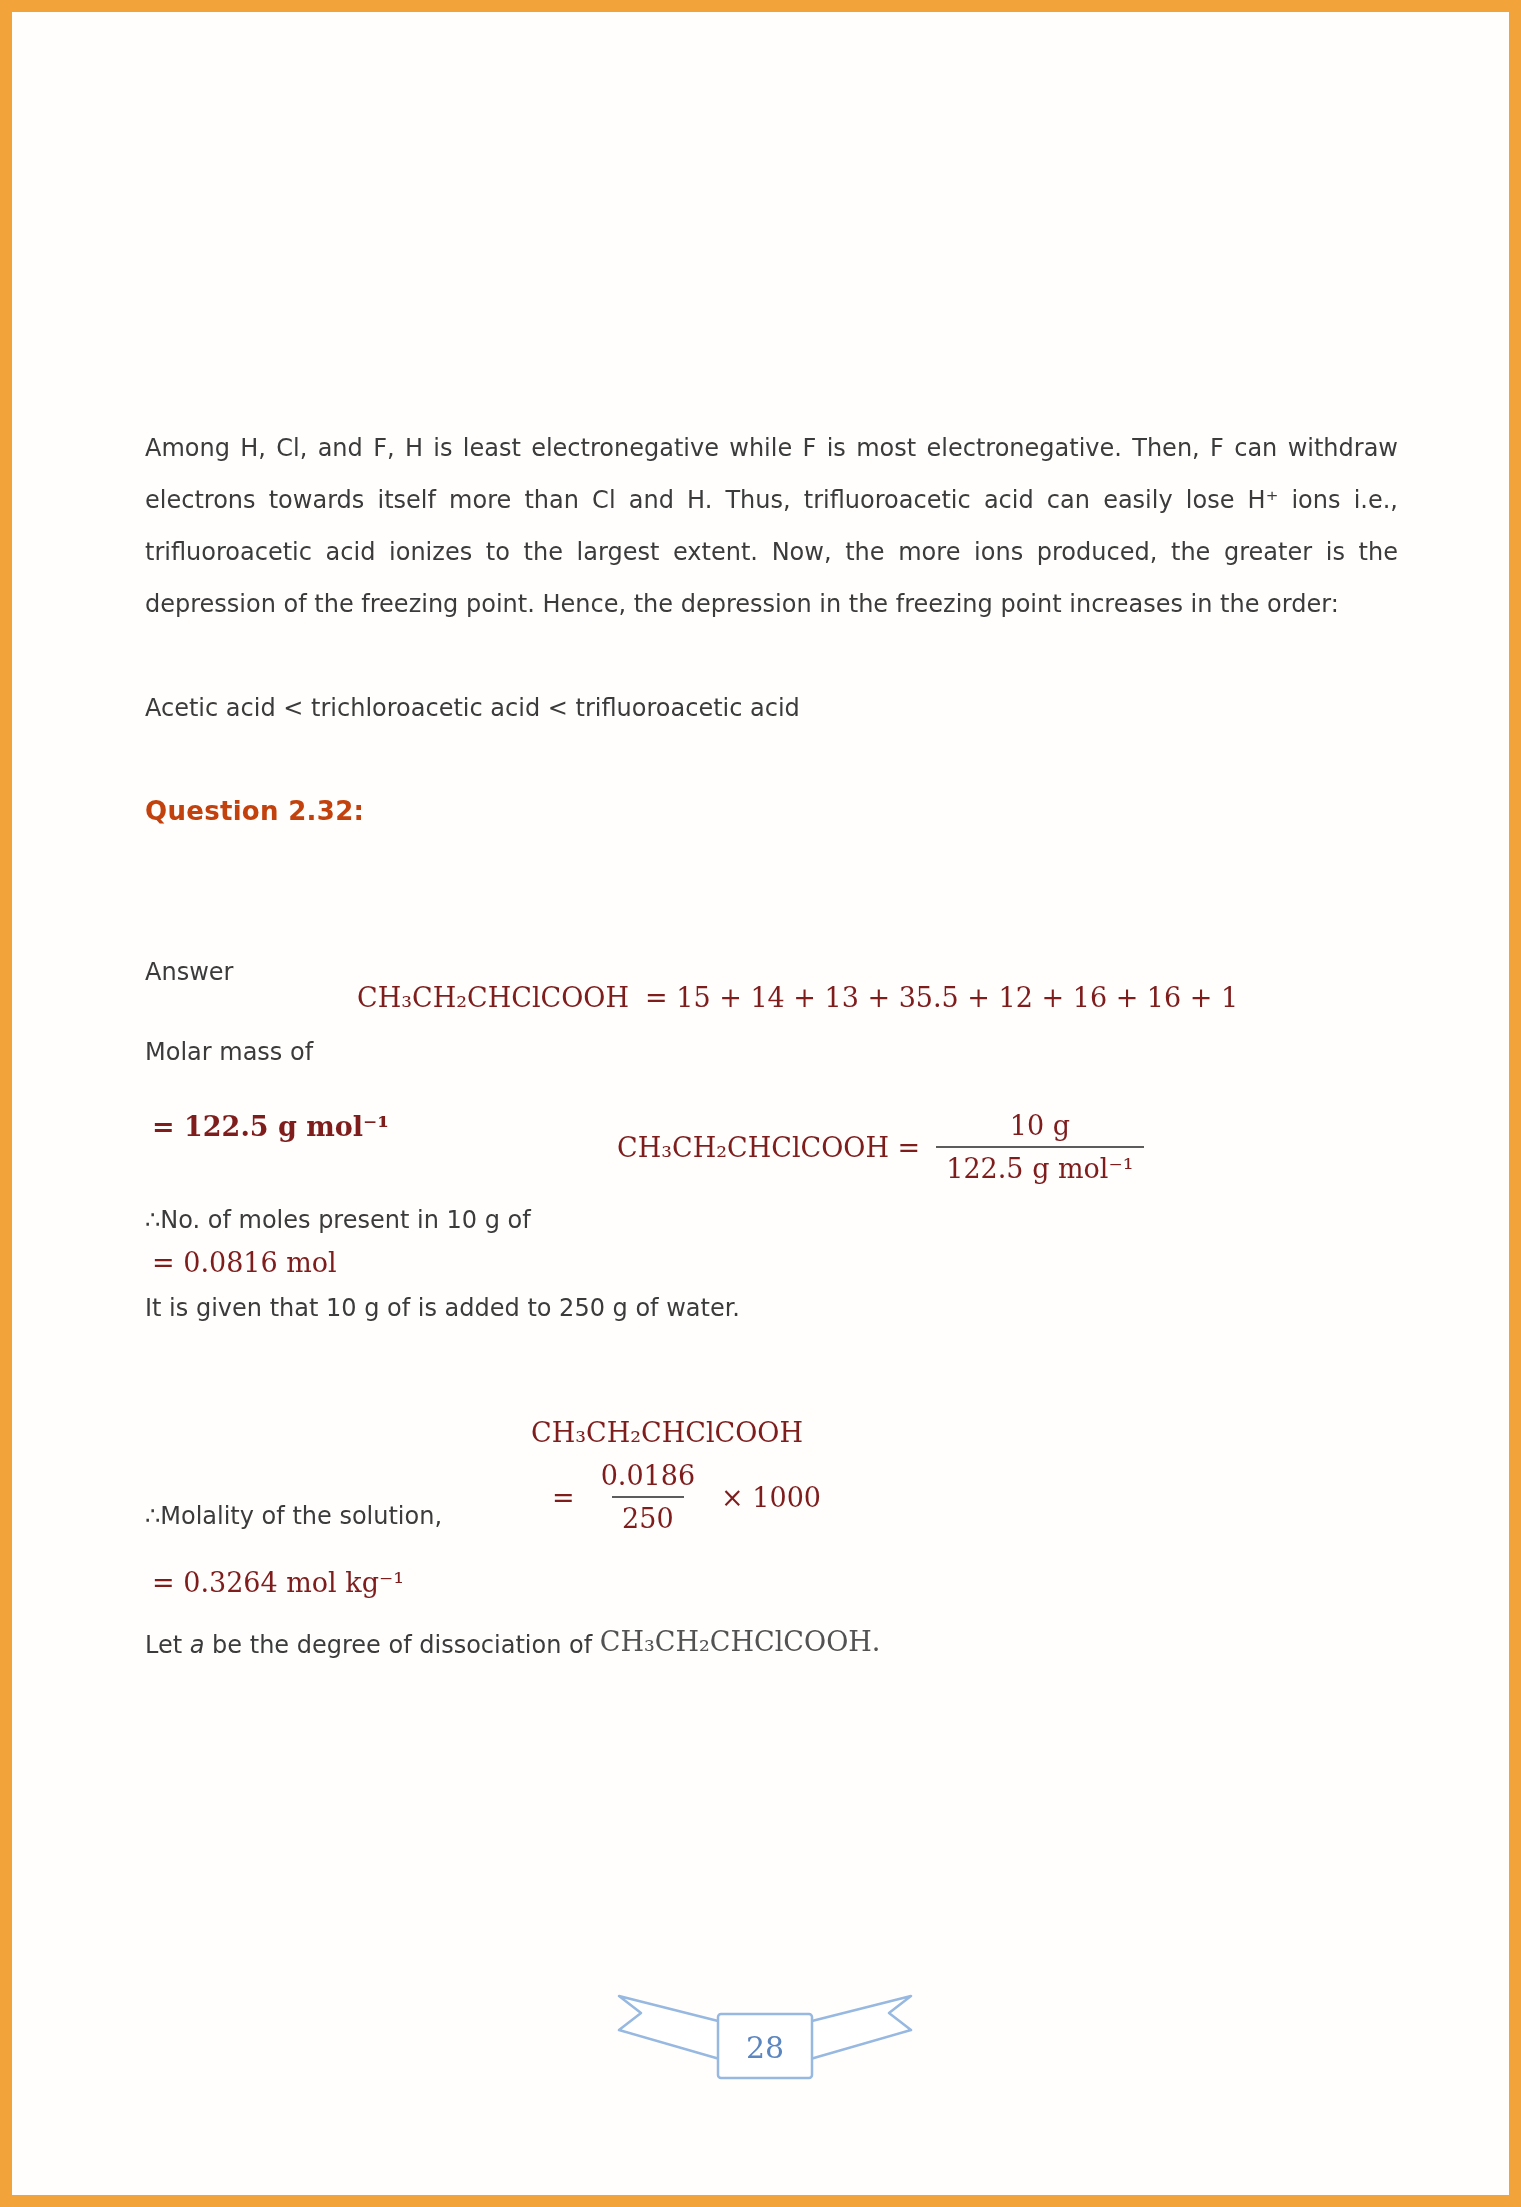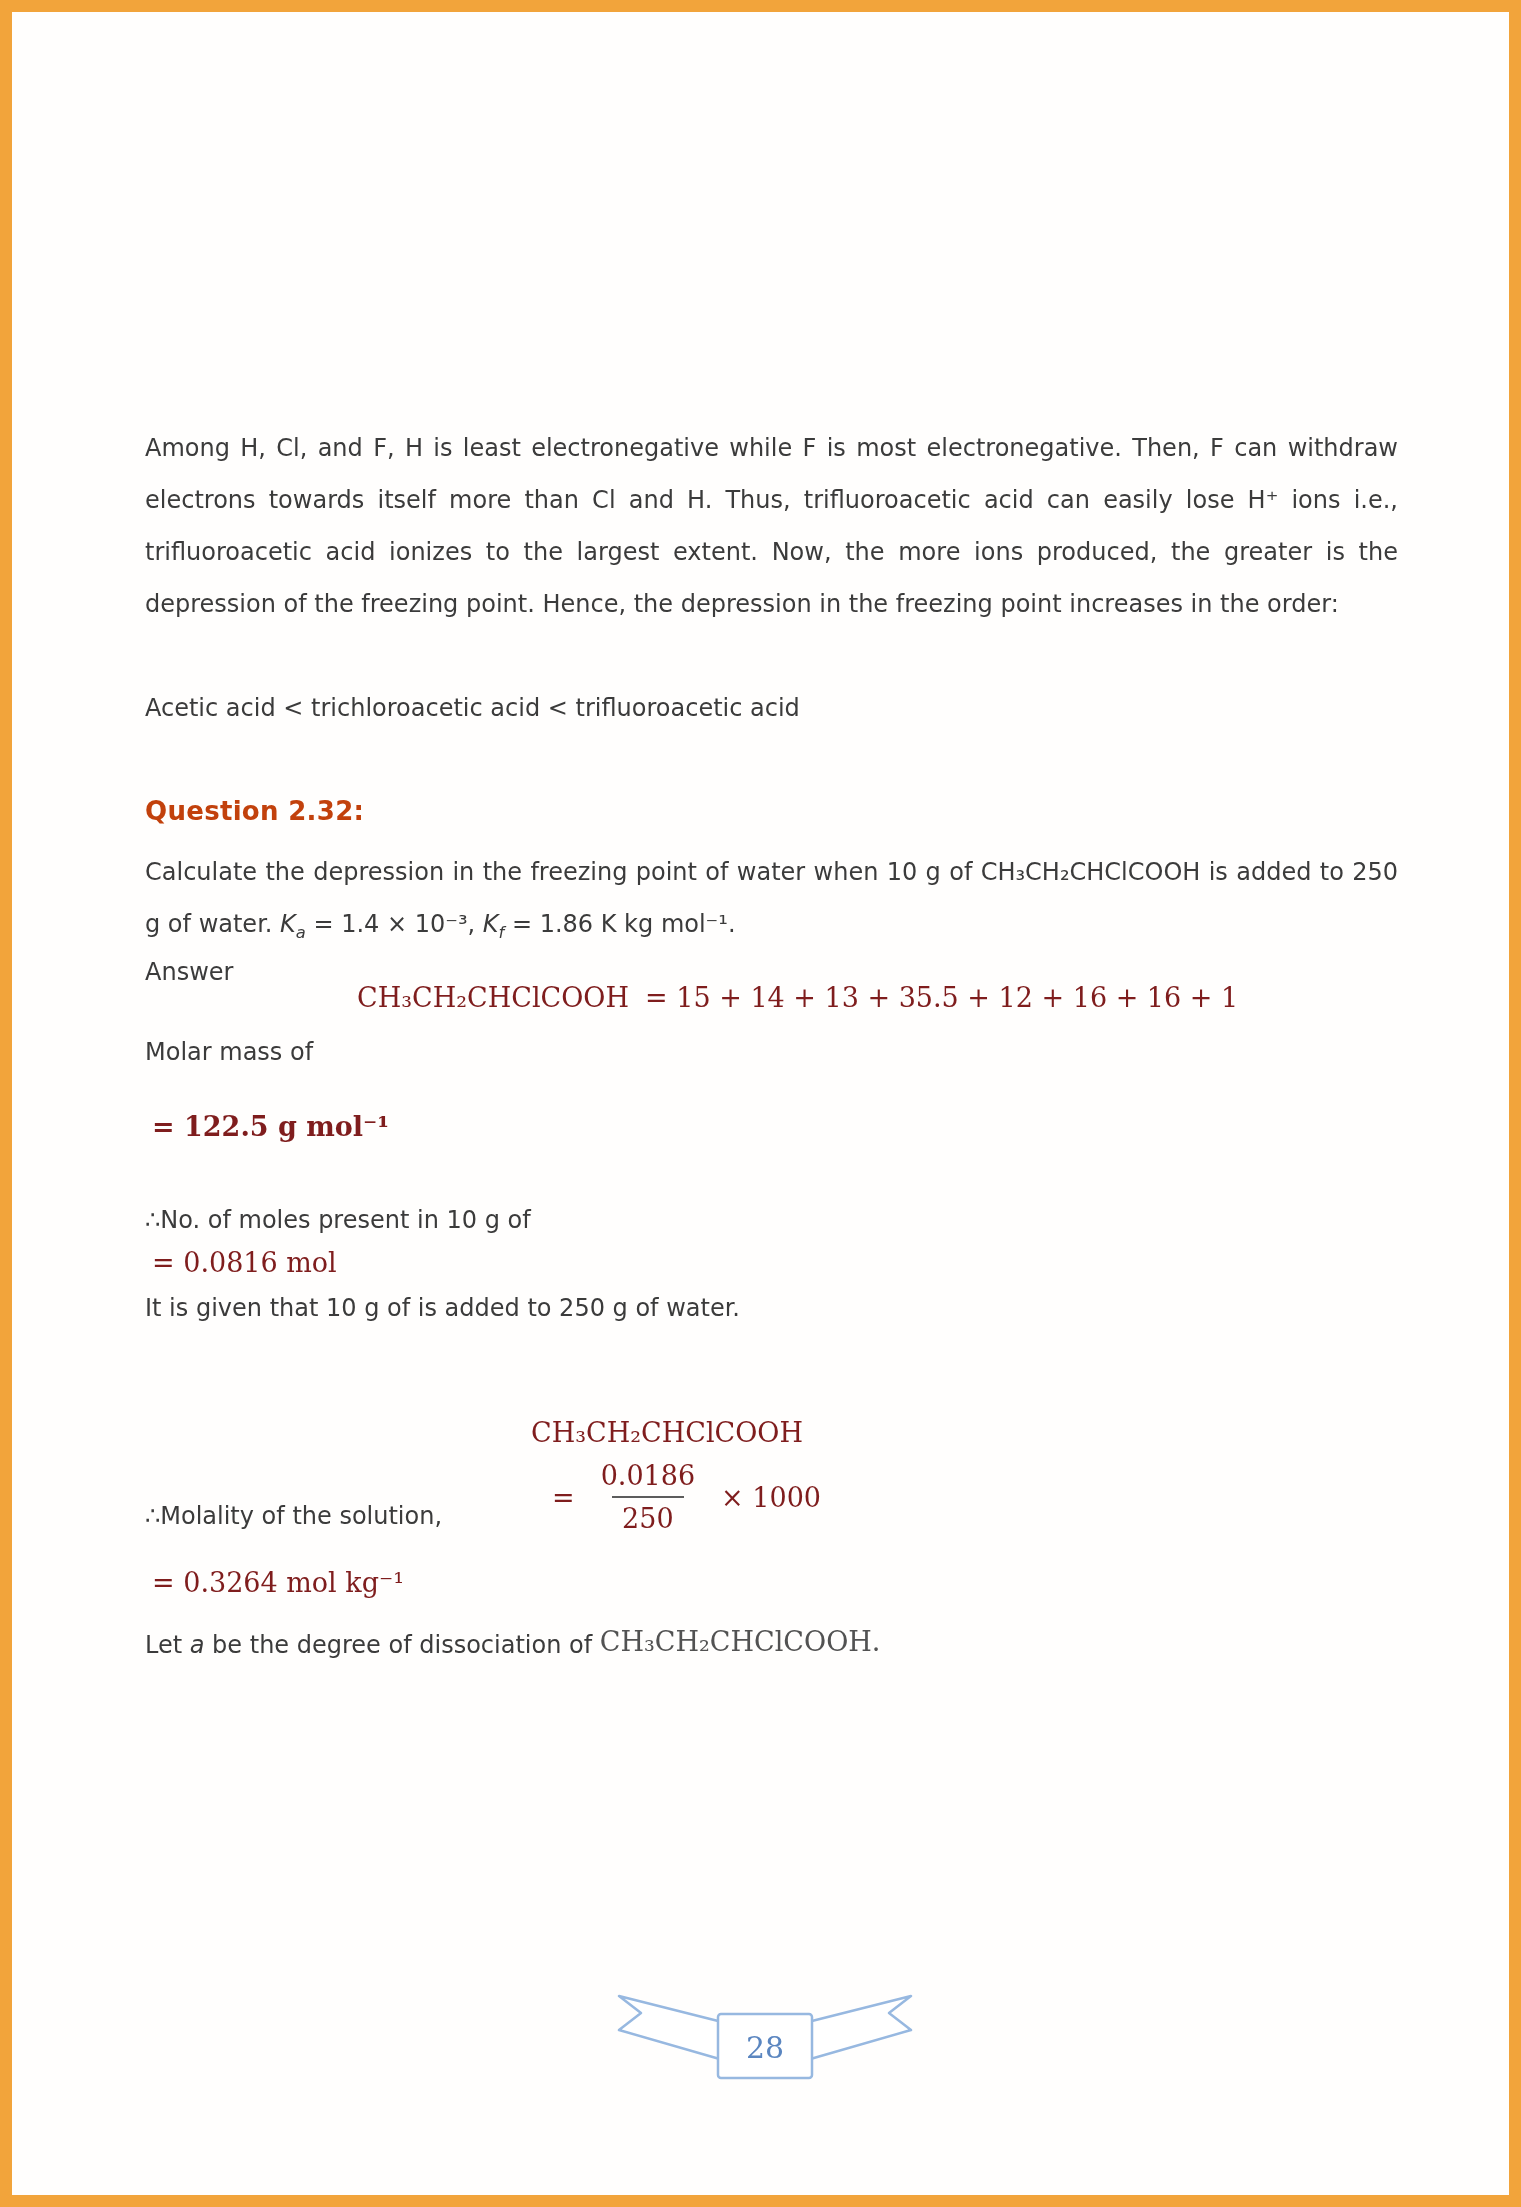--- a/index.html
+++ b/index.html
@@ -45,34 +45,38 @@
 <body>
 
 <div class="page">
 
   <p class="abs sans para" style="left:133px;top:386px;">Among H, Cl, and F, H is least electronegative while F is most electronegative. Then, F can withdraw electrons towards itself more than Cl and H. Thus, trifluoroacetic acid can easily lose H⁺ ions i.e., trifluoroacetic acid ionizes to the largest extent. Now, the more ions produced, the greater is the depression of the freezing point. Hence, the depression in the freezing point increases in the order:</p>
 
   <p class="abs sans" style="left:133px;top:658px;">Acetic acid &lt; trichloroacetic acid &lt; trifluoroacetic acid</p>
 
   <h2 class="abs heading" style="left:133px;top:762px;">Question 2.32:</h2>
 
-  <p class="abs sans para" style="left:133px;top:810px;">
-    <span>Calculate the depression in the freezing point of water when 10 g of CH₃CH₂CHClCOOH is added to 250 g of water. </span><span class="var">K</span><sub class="var">a</sub><span> = 1.4 × 10⁻³, </span><span class="var">K</span><sub class="var">f</sub><span> = 1.86 K kg mol⁻¹.</span>
-  </p>
 
   <p class="abs sans" style="left:133px;top:922px;">Answer</p>
 
   <p class="abs sans" style="left:133px;top:998px;margin-top:28px;">Molar mass of</p>
   <div class="abs math mrow" style="left:345px;top:970px;">
     <span>CH₃CH₂CHClCOOH</span>
     <span>= 15 + 14 + 13 + 35.5 + 12 + 16 + 16 + 1</span>
   </div>
   <p class="abs math" style="left:140px;top:1072px;font-weight:bold;">= 122.5 g mol⁻¹</p>
 
   <p class="abs sans" style="left:133px;top:1170px;">∴No. of moles present in 10 g of</p>
+  <div class="abs math mrow" style="left:605px;top:1098px;">
+    <span>CH₃CH₂CHClCOOH =</span>
+    <span class="frac">
+      <span class="num">10 g</span>
+      <span class="den">122.5 g mol⁻¹</span>
+    </span>
+  </div>
   <p class="abs math" style="left:140px;top:1208px;">= 0.0816 mol</p>
 
   <p class="abs sans" style="left:133px;top:1258px;">It is given that 10 g of is added to 250 g of water.</p>
 
   <p class="abs math" style="left:519px;top:1378px;">CH₃CH₂CHClCOOH</p>
 
   <p class="abs sans" style="left:133px;top:1478px;margin-top:12px;">∴Molality of the solution,</p>
   <div class="abs math mrow" style="left:540px;top:1448px;">
     <span>=</span>
     <span class="frac">

